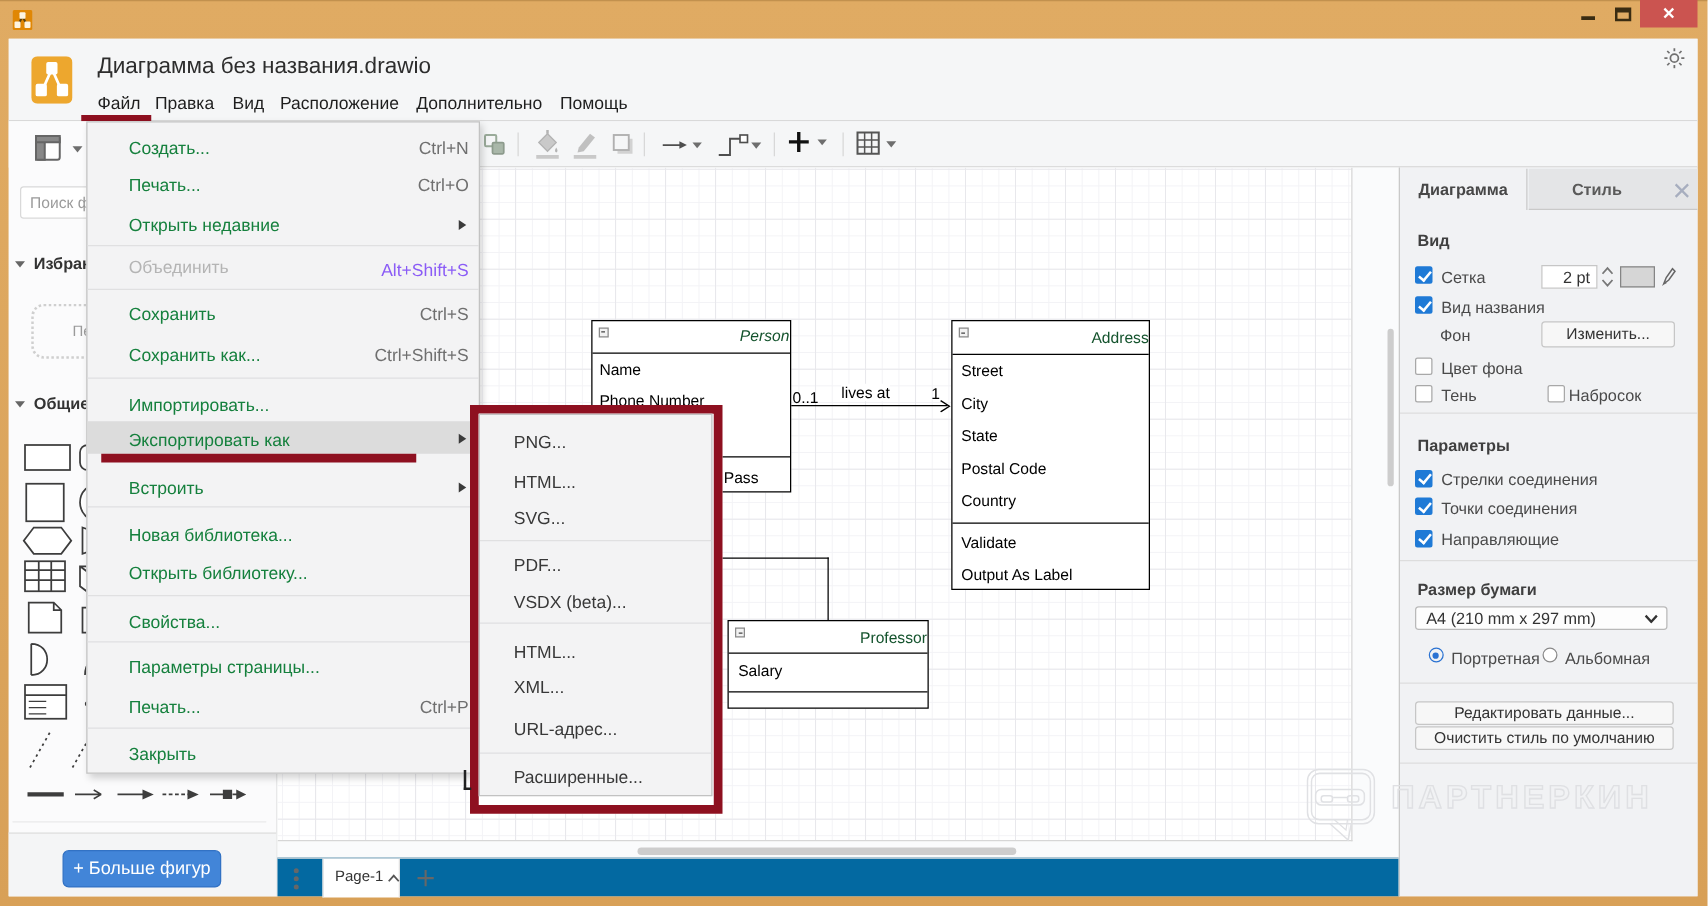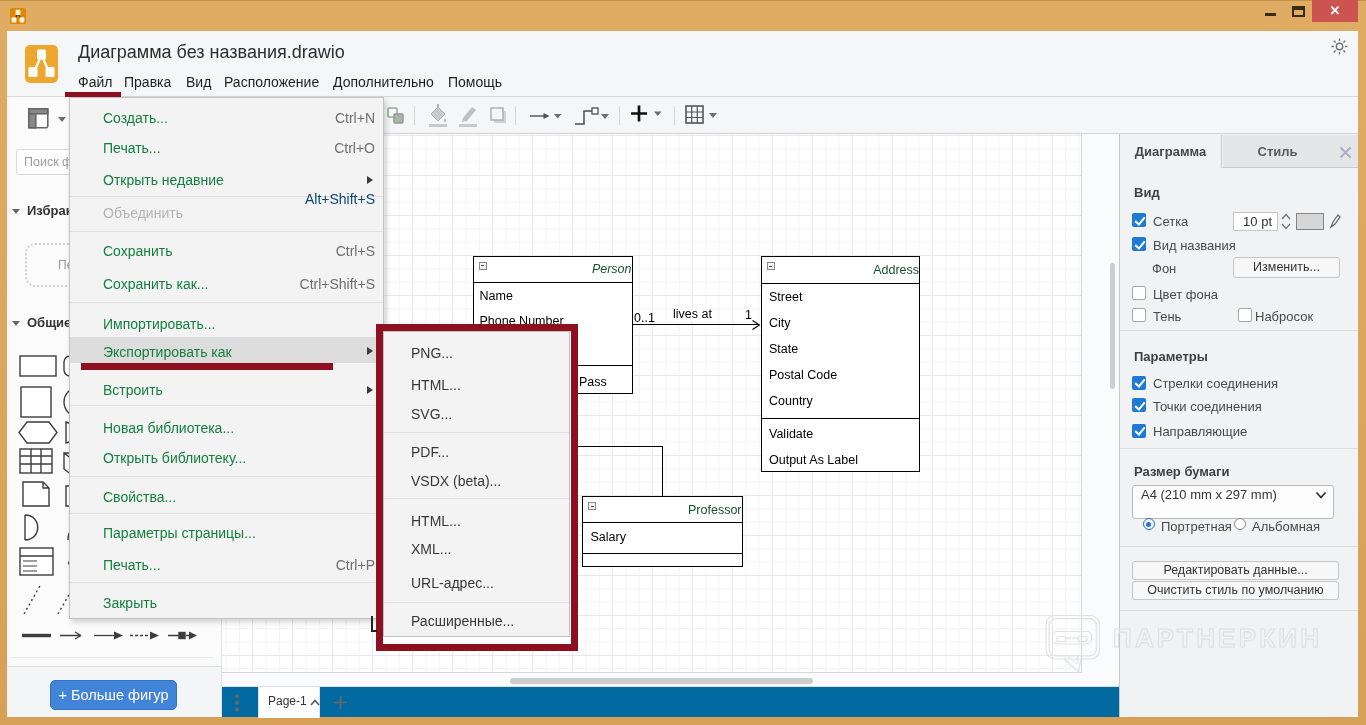--- a/index.html
+++ b/index.html
@@ -311,21 +311,21 @@
   <div class="ptab" style="left:0px;width:102px;background:#f1f2f4;border-right:1px solid #c9c9c9;color:#474747;top:1px">Диаграмма</div>
   <div class="ptab" style="left:103px;width:109px;background:#e4e5e7;border-bottom:1px solid #c9c9c9;color:#5a5a5a;top:1px">Стиль</div>
   <div class="ptab" style="left:212px;width:26px;background:#e4e5e7;border-bottom:1px solid #c9c9c9;top:1px"></div>
   <div class="abs" style="left:216px;top:139px;width:15px;height:15px"></div>
   <svg class="abs" style="left:219px;top:12px" width="13" height="13" viewBox="0 0 13 13">
     <path d="M1.5 1.5 L11.5 11.5 M11.5 1.5 L1.5 11.5" stroke="#a7aebf" stroke-width="1.8"></path>
   </svg>
   <div class="psec abs" style="left:14px;top:51px">Вид</div>
   <div class="cb cbon abs" style="left:12px;top:79px"></div>
   <div class="plabel abs" style="left:33px;top:79.5px">Сетка</div>
-  <div class="abs" style="left:113px;top:78px;width:45px;height:19px;background:#fff;border:1px solid #c6c6c6;font-size:13px;color:#333;text-align:right;padding-right:5px;line-height:17px">10 pt</div>
+  <div class="abs" style="left:113px;top:78px;width:45px;height:19px;background:#fff;border:1px solid #c6c6c6;font-size:13px;color:#333;text-align:right;padding-right:5px;line-height:17px">2 pt</div>
   <svg class="abs" style="left:160px;top:78px" width="12" height="19" viewBox="0 0 12 19">
     <path d="M2 7 L6 2.5 L10 7" fill="none" stroke="#777" stroke-width="1.4"></path>
     <path d="M2 12 L6 16.5 L10 12" fill="none" stroke="#777" stroke-width="1.4"></path>
   </svg>
   <div class="abs" style="left:176px;top:78.5px;width:28px;height:17px;background:#d6d6d6;border:1px solid #858585"></div>
   <svg class="abs" style="left:209px;top:79px" width="12" height="16" viewBox="0 0 12 16">
     <path d="M2 14 L4 9 L9 2 L11 4 L6 11 Z M2 14 L4 13" fill="none" stroke="#666" stroke-width="1.2"></path>
   </svg>
   <div class="cb cbon abs" style="left:12px;top:103px"></div>
   <div class="plabel abs" style="left:33px;top:103.5px">Вид названия</div>
@@ -340,21 +340,21 @@
   <div class="psep" style="top:196px"></div>
   <div class="psec abs" style="left:14px;top:215px">Параметры</div>
   <div class="cb cbon abs" style="left:12px;top:241.5px"></div>
   <div class="plabel abs" style="left:33px;top:242px">Стрелки соединения</div>
   <div class="cb cbon abs" style="left:12px;top:264px"></div>
   <div class="plabel abs" style="left:33px;top:264.5px">Точки соединения</div>
   <div class="cb cbon abs" style="left:12px;top:289.5px"></div>
   <div class="plabel abs" style="left:33px;top:290px">Направляющие</div>
   <div class="psep" style="top:313.5px"></div>
   <div class="psec abs" style="left:14px;top:329.5px">Размер бумаги</div>
-  <div class="abs" style="left:12px;top:351px;width:202px;height:34px;background:#fdfdfd;border:1px solid #b9b9b9;border-radius:3px;font-size:13px;color:#333;padding-left:8px;line-height:18px">A4 (210 mm x 297 mm)</div>
+  <div class="abs" style="left:12px;top:351px;width:202px;height:19px;background:#fdfdfd;border:1px solid #b9b9b9;border-radius:3px;font-size:13px;color:#333;padding-left:8px;line-height:18px">A4 (210 mm x 297 mm)</div>
   <svg class="abs" style="left:195px;top:357px" width="12" height="8" viewBox="0 0 12 8">
     <path d="M1.5 1.5 L6 6.5 L10.5 1.5" fill="none" stroke="#333" stroke-width="1.8"></path>
   </svg>
   <div class="abs" style="left:22.5px;top:384px;width:12px;height:12px;border-radius:50%;border:1.5px solid #2a72d2"></div>
   <div class="abs" style="left:26px;top:387.5px;width:5px;height:5px;border-radius:50%;background:#2a72d2"></div>
   <div class="plabel abs" style="left:41px;top:384.5px">Портретная</div>
   <div class="abs" style="left:114px;top:384px;width:12px;height:12px;border-radius:50%;border:1.5px solid #8a8a8a;background:#fff"></div>
   <div class="plabel abs" style="left:132px;top:384.5px">Альбомная</div>
   <div class="psep" style="top:412px"></div>
   <div class="pbtn abs" style="left:12px;top:426.5px;width:207px;height:19px;line-height:17px">Редактировать данные...</div>
@@ -378,21 +378,21 @@
 
 <div id="filemenu" class="abs">
   <div class="fmi" style="top:12px">Создать...</div>
     <div class="fms" style="top:12px;right:8px">Ctrl+N</div>
   <div class="fmi" style="top:42px">Печать...</div>
     <div class="fms" style="top:42px;right:8px">Ctrl+O</div>
   <div class="fmi" style="top:74px">Открыть недавние</div>
     <div class="fmarrow" style="left:297px;top:77.5px"></div>
   <div class="fmsep" style="top:97.5px"></div>
   <div class="fmi" style="top:106.5px;color:#b4b4b4">Объединить</div>
-    <div class="fms" style="top:93px;right:8px;color:#0c4a6e">Alt+Shift+S</div>
+    <div class="fms" style="top:110px;right:8px;color:#8b5cf6">Alt+Shift+S</div>
   <div class="fmsep" style="top:132.5px"></div>
   <div class="fmi" style="top:145px">Сохранить</div>
     <div class="fms" style="top:145px;right:8px">Ctrl+S</div>
   <div class="fmi" style="top:177.5px">Сохранить как...</div>
     <div class="fms" style="top:177.5px;right:8px">Ctrl+Shift+S</div>
   <div class="fmsep" style="top:203.5px"></div>
   <div class="fmi" style="top:217.5px">Импортировать...</div>
   <div class="abs" style="left:0;top:239px;width:313px;height:26px;background:#dcdcdc"></div>
   <div class="fmi" style="top:245.5px">Экспортировать как</div>
     <div class="fmarrow" style="left:297px;top:249px"></div>

